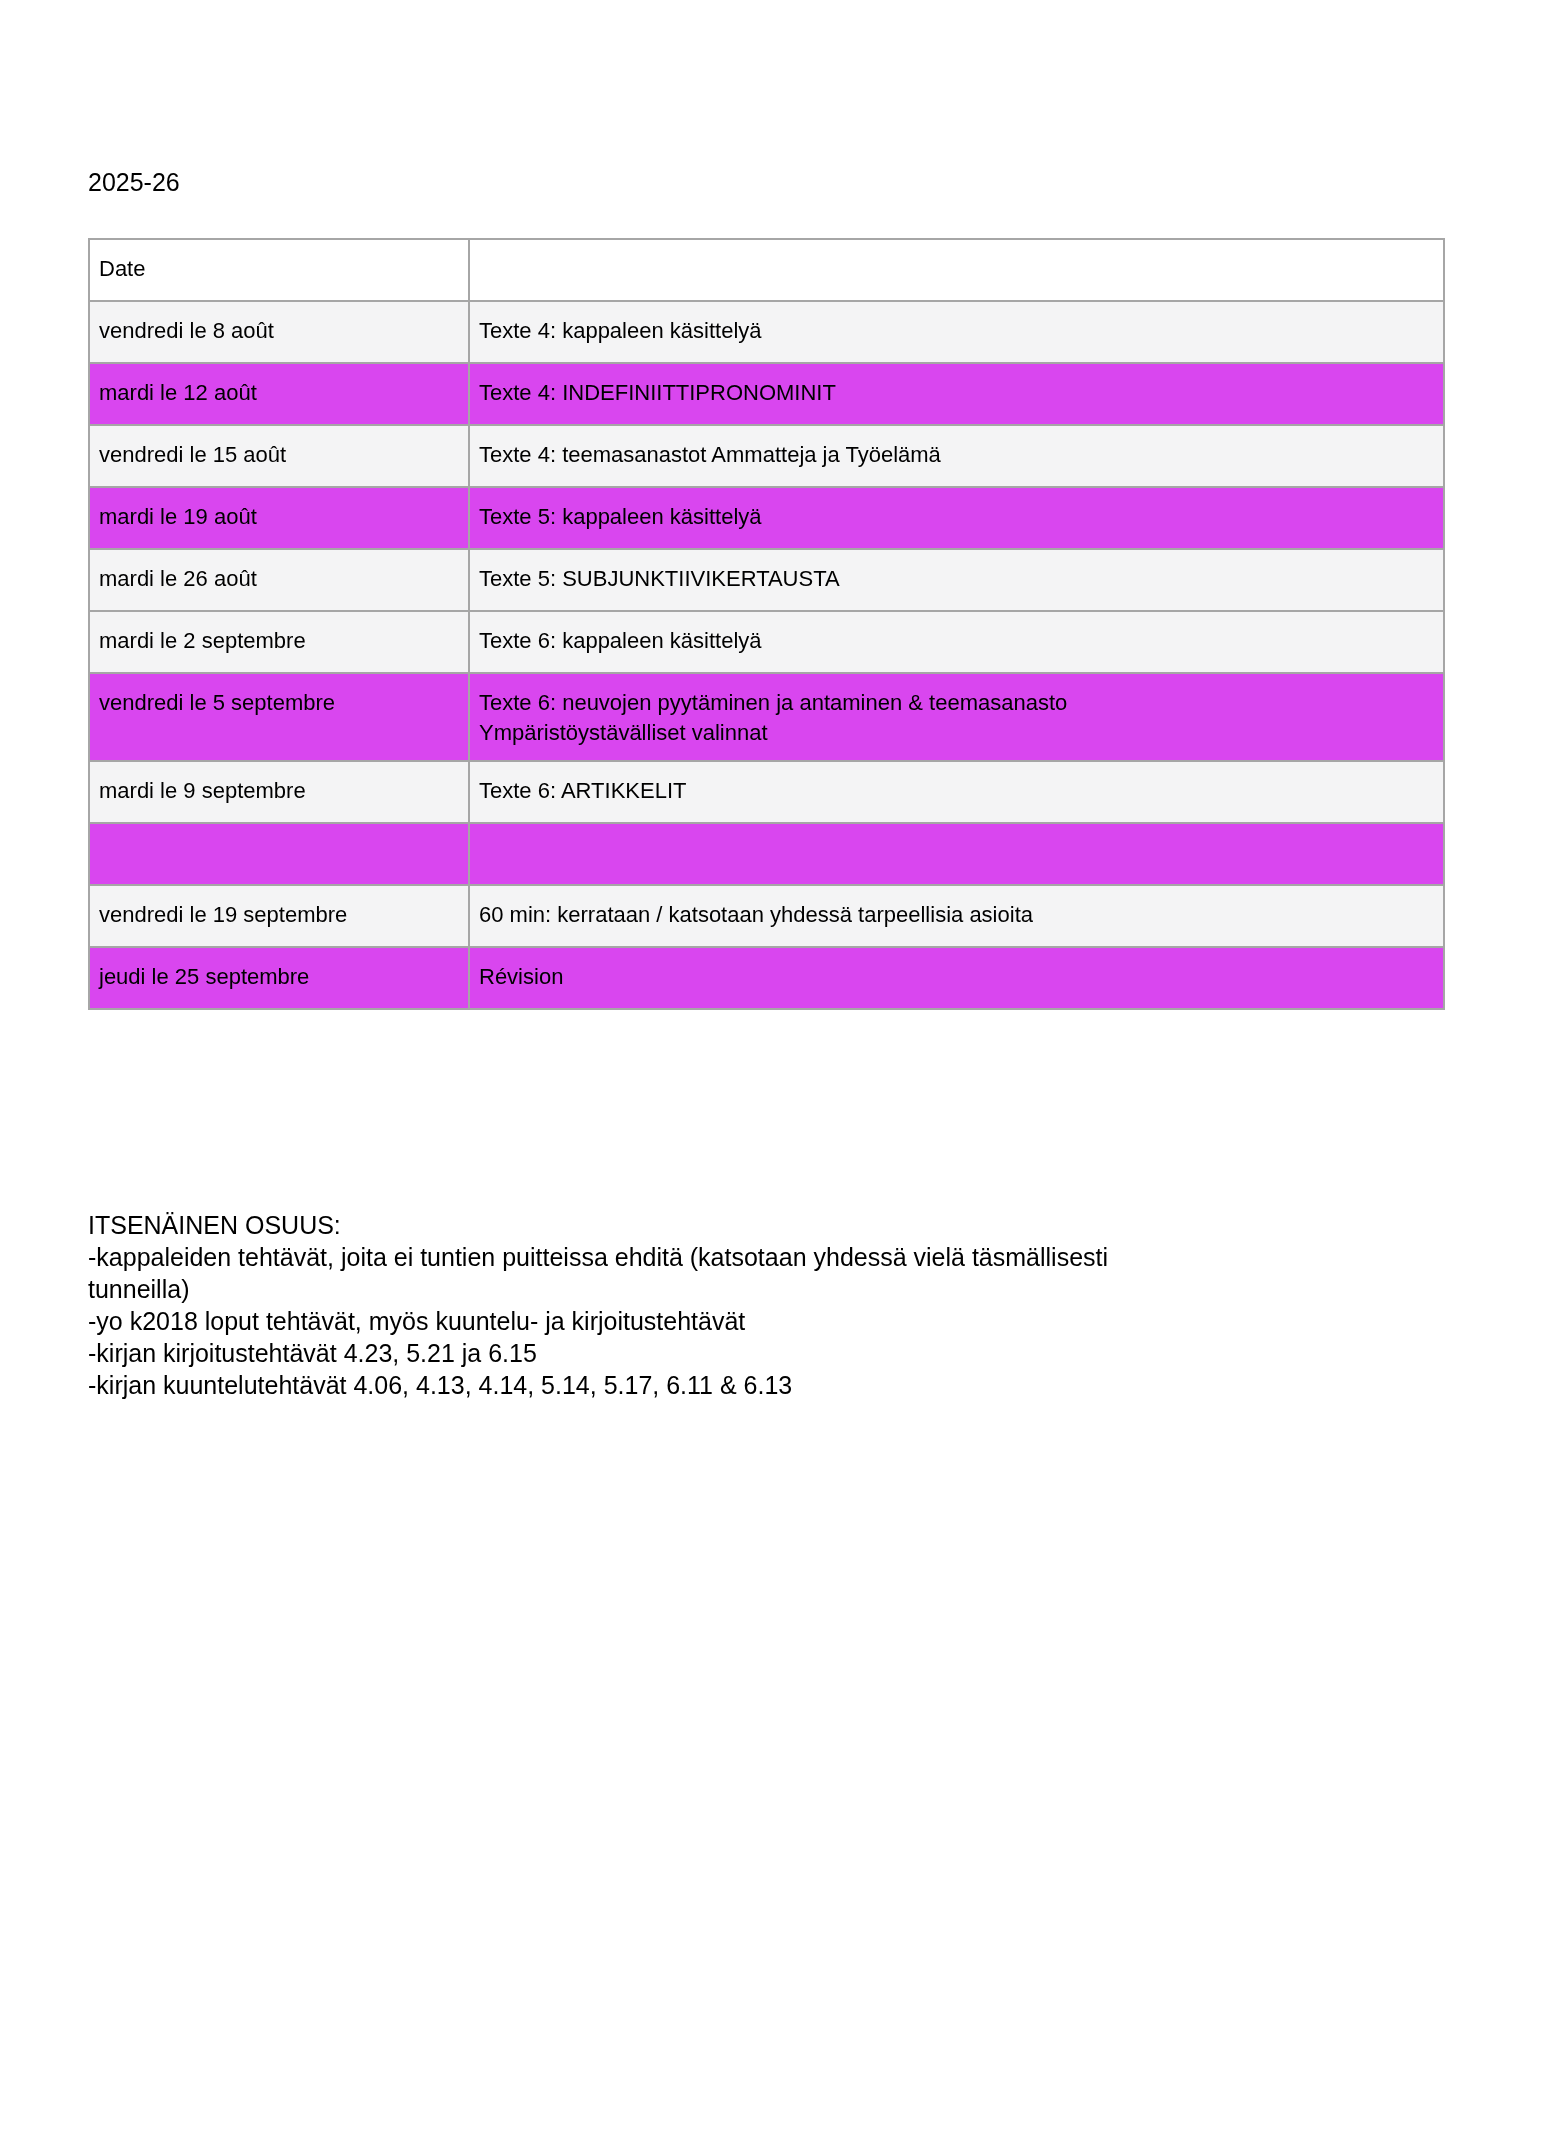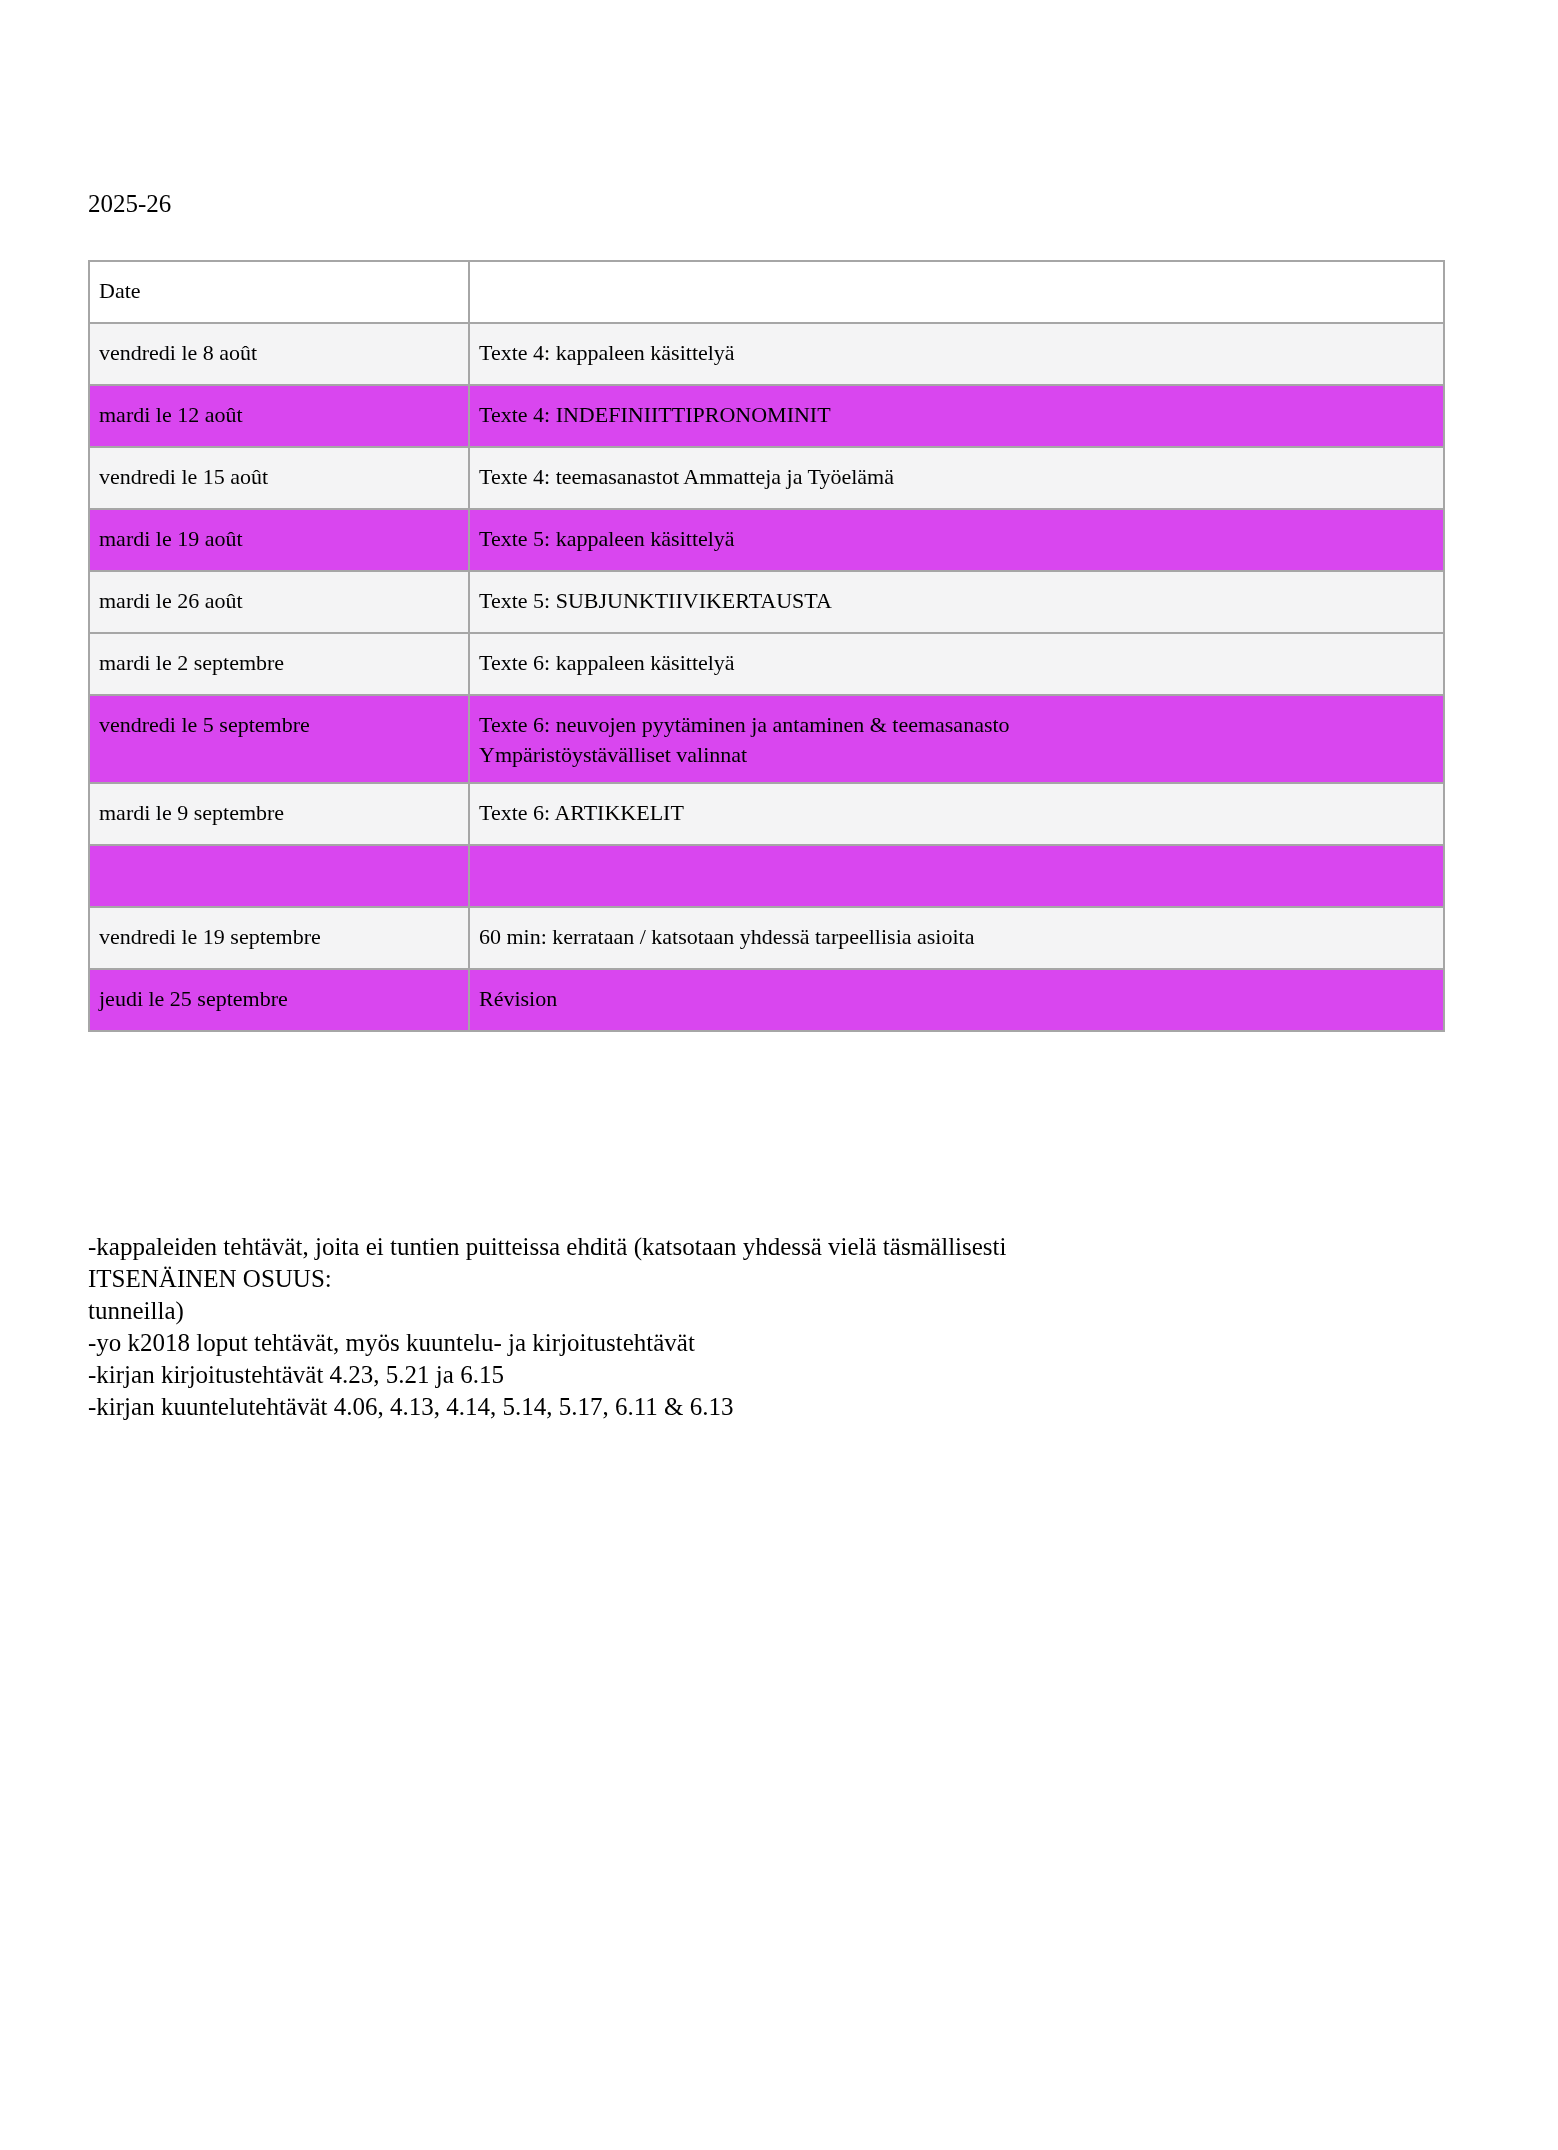--- a/index.html
+++ b/index.html
@@ -1,24 +1,23 @@
 <!DOCTYPE html>
 <html><head>
 <meta charset="utf-8">
 <style>
   html, body { margin: 0; padding: 0; background: #ffffff; }
   .page {
     position: relative;
     width: 1558px;
     height: 1748px;
     background: #ffffff;
-    font-family: Liberation Serif, serif;
+    font-family: Liberation Sans, sans-serif;
     color: #000000;
     overflow: hidden;
-    margin-top: 22px;
   }
   .doc-header {
     position: absolute;
     left: 88px;
     top: 102px;
     font-size: 25px;
     line-height: 32px;
     white-space: pre;
   }
   table.schedule {
@@ -126,22 +125,22 @@
         <td>60 min: kerrataan / katsotaan yhdessä tarpeellisia asioita</td>
       </tr>
       <tr class="plain">
         <td>jeudi le 25 septembre</td>
         <td>Révision</td>
       </tr>
     </tbody>
   </table>
 
   <div class="notes">
+    <div>ITSENÄINEN OSUUS:</div>
     <div>-kappaleiden tehtävät, joita ei tuntien puitteissa ehditä (katsotaan yhdessä vielä täsmällisesti</div>
-    <div>ITSENÄINEN OSUUS:</div>
     <div>tunneilla)</div>
     <div>-yo k2018 loput tehtävät, myös kuuntelu- ja kirjoitustehtävät</div>
     <div>-kirjan kirjoitustehtävät 4.23, 5.21 ja 6.15</div>
     <div>-kirjan kuuntelutehtävät 4.06, 4.13, 4.14, 5.14, 5.17, 6.11 &amp; 6.13</div>
   </div>
 
   <div class="home-indicator"></div>
 
 </div>
 

